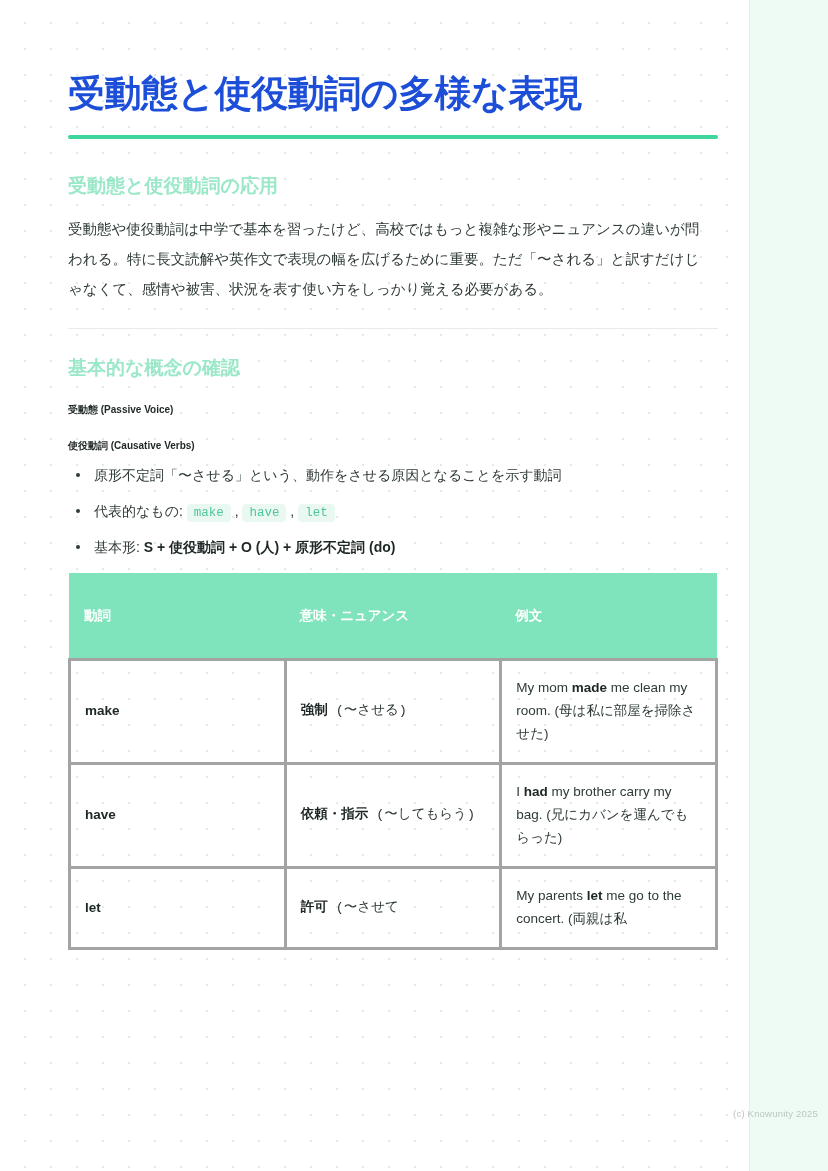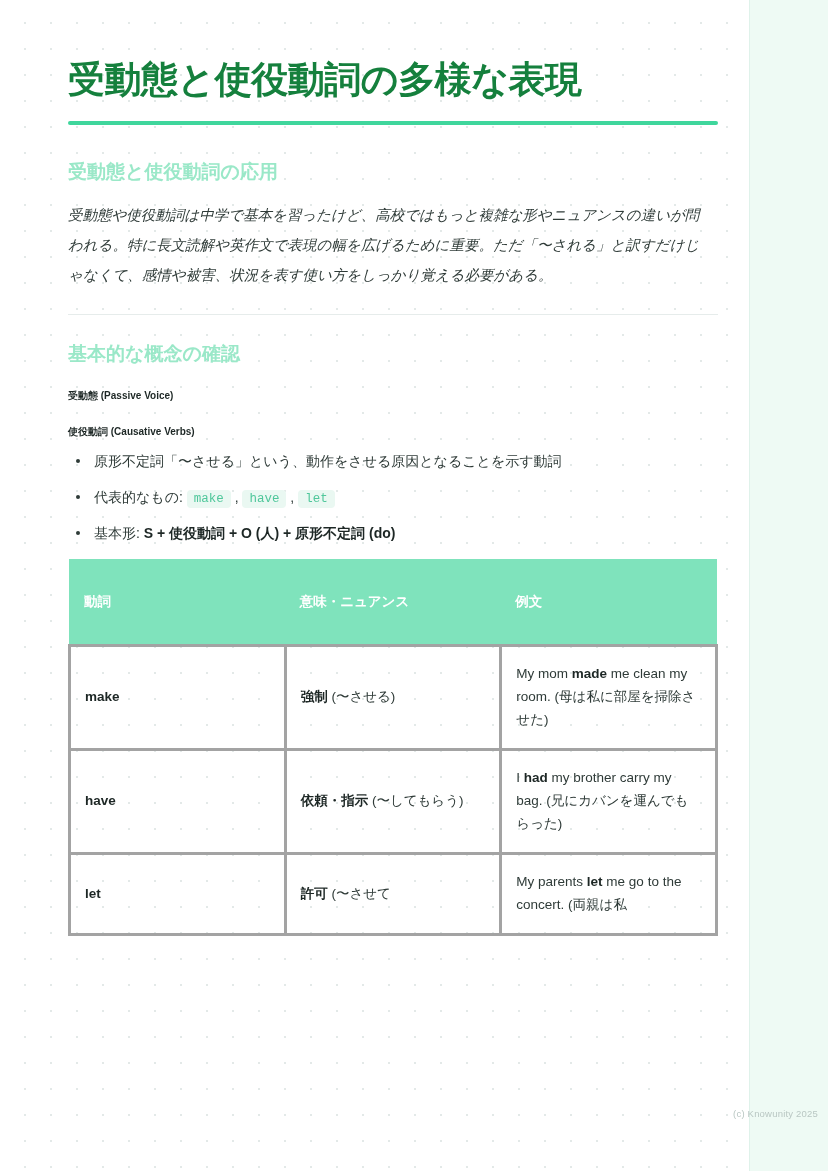--- a/index.html
+++ b/index.html
@@ -41,43 +41,42 @@
     position: absolute;
     left: 68px; top: 0;
     width: 650px;
     padding-top: 54px;
   }
 
   h1.doc-title {
     font-size: 37px;
     line-height: 1.25;
     font-weight: 800;
-    color: #15803d;
-    margin: 3px 0 18px 0;
+    color: #1d4ed8;
+    margin: 17px 0 18px 0;
     letter-spacing: -0.5px;
   }
   .title-rule {
     height: 4px;
     background: #3fd69c;
     width: 100%;
     margin: 0 0 34px 0;
     border-radius: 2px;
   }
   h2.sec-title {
     font-size: 19px;
     font-weight: 700;
     color: #9ae8c8;
     margin: 0 0 16px 0;
   }
   p.body {
     font-size: 14.5px;
     line-height: 2.05;
     color: #2f3b38;
     margin: 0 12px 10px 0;
-    font-style: italic;
   }
   .hr-soft {
     border: 0;
     border-top: 1px solid #e6eceb;
     margin: 24px 0 26px 0;
   }
   h3.sub-head {
     font-size: 10px;
     font-weight: 700;
     color: #1d2725;
@@ -141,21 +140,21 @@
     border: 1px solid #7fe3bc;
   }
   table.vtable td {
     border: 3px solid #a3a3a3;
     padding: 16px 14px;
     vertical-align: middle;
     line-height: 1.7;
     color: #2f3b38;
   }
   table.vtable td.c0 { font-weight: 700; color: #1d2725; width: 78px; }
-  table.vtable td.c1 { width: 148px; }
+  table.vtable td.c1 { width: 148px; font-family: Liberation Mono, monospace; }
   .credit {
     position: absolute;
     right: 10px;
     bottom: 52px;
     font-size: 9.5px;
     color: #b9c7c3;
     letter-spacing: .2px;
   }
 </style>
 </head>

